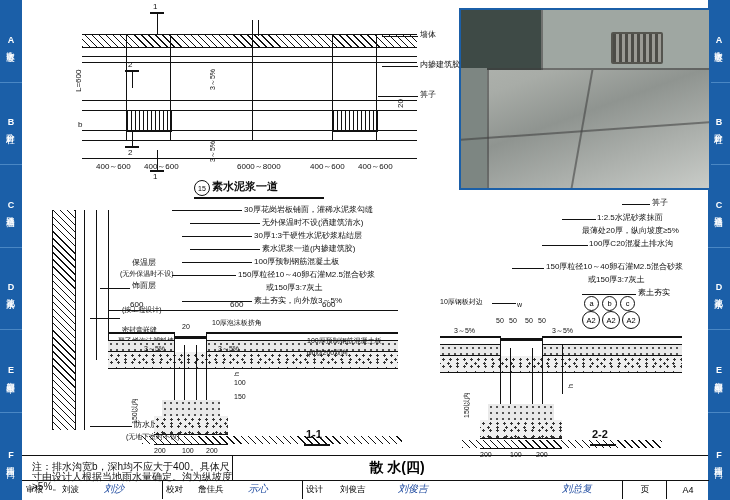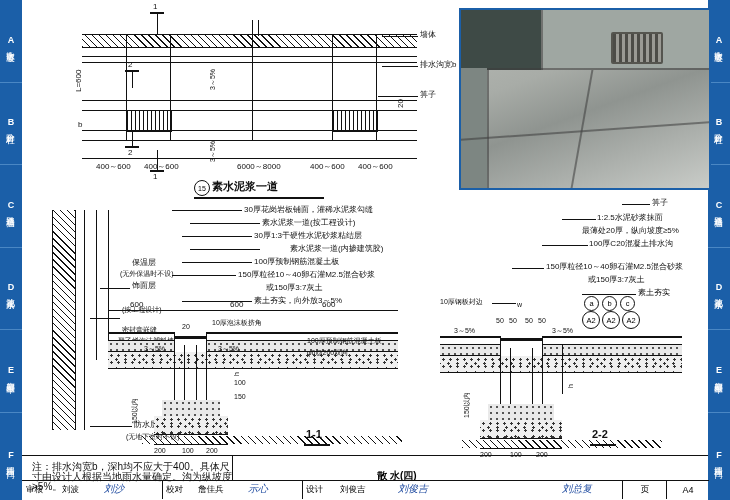--- a/index.html
+++ b/index.html
@@ -161,21 +161,21 @@
 
     <div class="vl" style="left:148px;top:34px;height:106px;"></div>
     <div class="vl" style="left:230px;top:34px;height:106px;"></div>
     <div class="vl" style="left:310px;top:34px;height:106px;"></div>
     <div class="vl" style="left:104px;top:34px;height:106px;"></div>
     <div class="vl" style="left:354px;top:34px;height:106px;"></div>
     <div class="vl" style="left:230px;top:20px;height:16px;"></div>
     <div class="vl" style="left:236px;top:20px;height:16px;"></div>
 
     <div class="lbl" style="left:398px;top:30px;">墙体</div>
-    <div class="lbl" style="left:398px;top:60px;">排水沟宽b</div>
+    <div class="lbl" style="left:398px;top:60px;">内掺建筑胶</div>
     <div class="lbl" style="left:398px;top:90px;">箅子</div>
     <div class="hl" style="left:360px;top:36px;width:36px;"></div>
     <div class="hl" style="left:360px;top:66px;width:36px;"></div>
     <div class="hl" style="left:356px;top:96px;width:40px;"></div>
 
     <div class="lbl" style="left:374px;top:108px;transform:rotate(-90deg);transform-origin:left top;">20</div>
     <div class="lbl" style="left:52px;top:92px;transform:rotate(-90deg);transform-origin:left top;">L=600</div>
     <div class="lbl" style="left:56px;top:120px;">b</div>
 
     <div class="lbl sm" style="left:186px;top:90px;transform:rotate(-90deg);transform-origin:left top;">3～5%</div>
@@ -186,23 +186,23 @@
     <div class="lbl" style="left:122px;top:162px;">400～600</div>
     <div class="lbl" style="left:215px;top:162px;">6000～8000</div>
     <div class="lbl" style="left:288px;top:162px;">400～600</div>
     <div class="lbl" style="left:336px;top:162px;">400～600</div>
 
     <div class="circ" style="left:172px;top:180px;width:14px;height:14px;">15</div>
     <div class="lbl" style="left:190px;top:182px;font-size:11px;font-weight:bold;">素水泥浆一道</div>
     <div class="hl2" style="left:172px;top:197px;width:130px;"></div>
 
     <div class="lbl" style="left:222px;top:205px;">30厚花岗岩板铺面，灌稀水泥浆勾缝</div>
-    <div class="lbl" style="left:240px;top:218px;">素水泥浆一道(按工程设计)</div>
+    <div class="lbl" style="left:240px;top:218px;">无外保温时不设(洒建筑清水)</div>
     <div class="lbl" style="left:232px;top:231px;">30厚1:3干硬性水泥砂浆粘结层</div>
-    <div class="lbl" style="left:240px;top:244px;margin-left:28px;">素水泥浆一道(内掺建筑胶)</div>
+    <div class="lbl" style="left:240px;top:244px;">素水泥浆一道(内掺建筑胶)</div>
     <div class="lbl" style="left:232px;top:257px;">100厚预制钢筋混凝土板</div>
     <div class="lbl" style="left:216px;top:270px;">150厚粒径10～40卵石灌M2.5混合砂浆</div>
     <div class="lbl" style="left:244px;top:283px;">或150厚3:7灰土</div>
     <div class="lbl" style="left:232px;top:296px;">素土夯实，向外放3～5%</div>
 
     <div class="hl" style="left:150px;top:210px;width:70px;"></div>
     <div class="hl" style="left:168px;top:223px;width:70px;"></div>
     <div class="hl" style="left:160px;top:236px;width:70px;"></div>
     <div class="hl" style="left:168px;top:249px;width:70px;"></div>
     <div class="hl" style="left:160px;top:262px;width:70px;"></div>
@@ -341,21 +341,21 @@
     <div class="lbl sm" style="left:514px;top:450px;">200</div>
 
     <div class="lbl" style="left:570px;top:430px;font-size:11px;font-weight:bold;">2-2</div>
     <div class="hl2" style="left:568px;top:444px;width:26px;"></div>
 
     <div class="note" style="left:10px;top:462px;width:200px;">注：排水沟宽b，深h均不应大于400。具体尺寸由设计人根据当地雨水量确定。沟为纵坡度&gt;5%。</div>
   </div>
 
   <div id="title-block">
     <div style="position:absolute;left:210px;top:0;width:476px;height:24px;border-left:1px solid #111;border-bottom:1px solid #111;"></div>
-    <div style="position:absolute;left:210px;top:8px;width:330px;height:24px;display:flex;align-items:center;justify-content:center;font-size:10px;font-weight:bold;">散  水(四)</div>
+    <div style="position:absolute;left:210px;top:0;width:330px;height:24px;display:flex;align-items:center;justify-content:center;font-size:14px;font-weight:bold;">散  水(四)</div>
 
     <div style="position:absolute;left:0;top:24px;width:686px;height:20px;border-top:1px solid #111;"></div>
     <div style="position:absolute;left:4px;top:25px;width:36px;height:18px;display:flex;align-items:center;font-size:8.5px;">审核</div>
     <div style="position:absolute;left:40px;top:25px;width:36px;height:18px;display:flex;align-items:center;font-size:8.5px;">刘波</div>
     <div class="hand" style="position:absolute;left:82px;top:26px;">刘沙</div>
 
     <div style="position:absolute;left:140px;top:25px;width:36px;height:18px;display:flex;align-items:center;font-size:8.5px;border-left:1px solid #111;padding-left:3px;">校对</div>
     <div style="position:absolute;left:176px;top:25px;width:46px;height:18px;display:flex;align-items:center;font-size:8.5px;">詹佳兵</div>
     <div class="hand" style="position:absolute;left:226px;top:26px;">示心</div>
 

